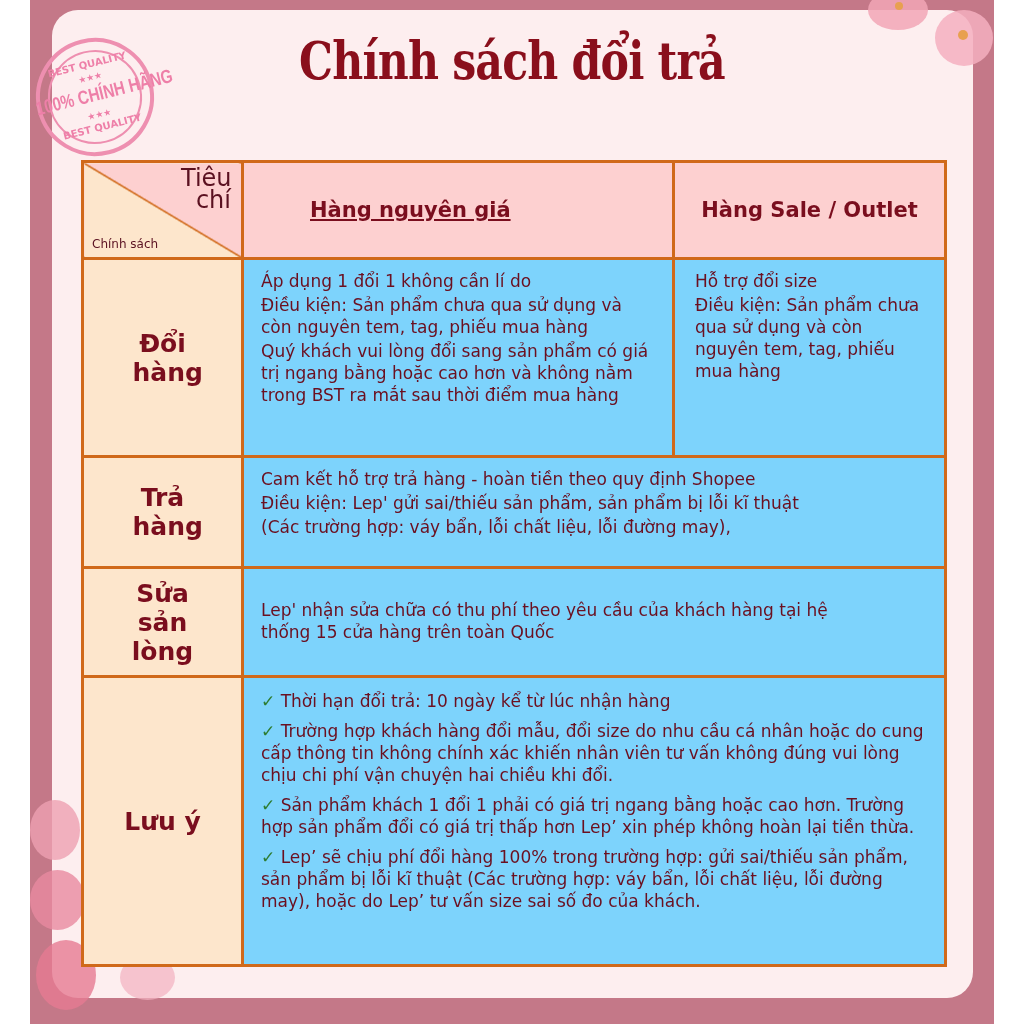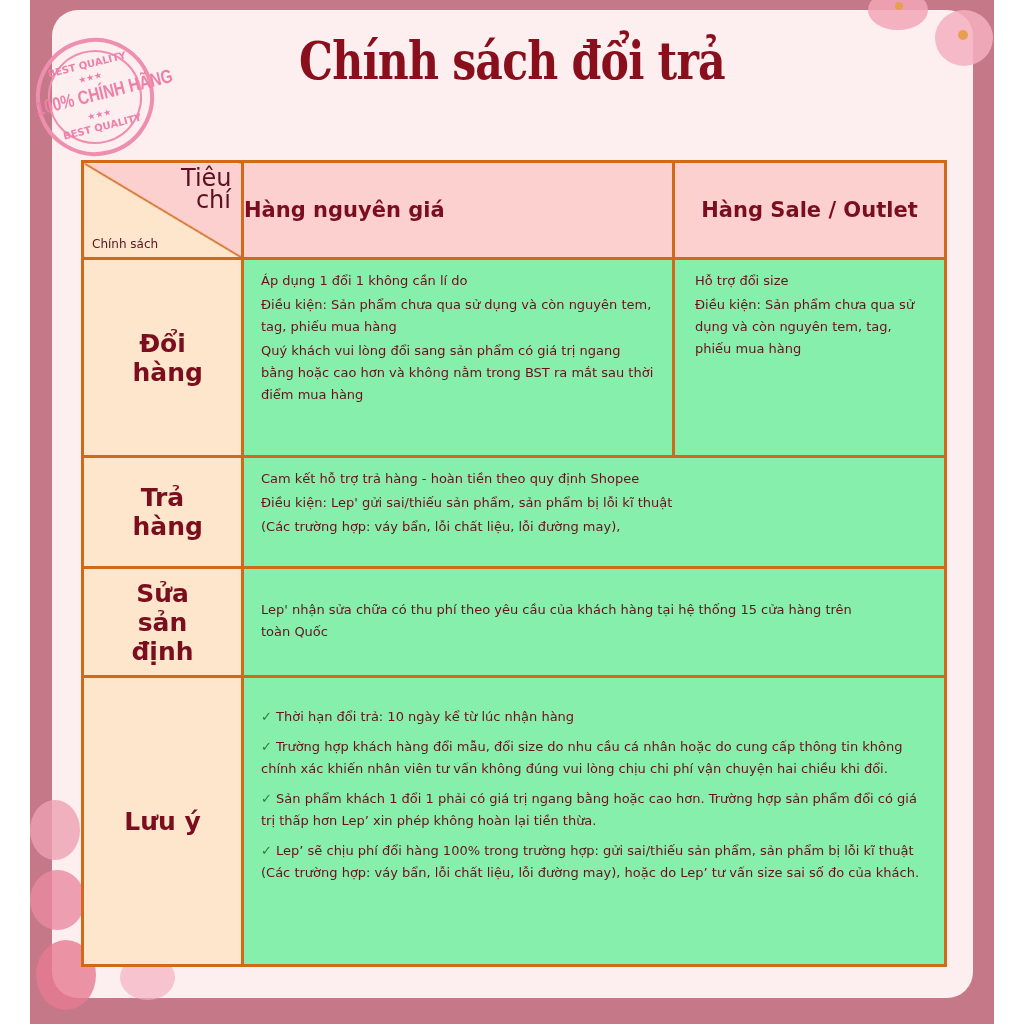--- a/index.html
+++ b/index.html
@@ -15,21 +15,21 @@
   .stamp .main{position:absolute;top:42px;left:-20px;right:-20px;font-family:"Liberation Sans",sans-serif;font-weight:bold;font-size:19px;transform:scaleX(0.8);white-space:nowrap;}
   .stamp .stars2{position:absolute;top:68px;left:0;right:0;font-size:9px;}
   .stamp .t2{position:absolute;top:80px;left:0;right:0;font-size:10px;font-weight:bold;}
   table{position:absolute;left:81px;top:160px;width:863px;border-collapse:collapse;table-layout:fixed;}
   td,th{border:3px solid #d0691a;padding:0;vertical-align:top;color:#6b1020;}
   th{background:#fdd0d0;font-weight:bold;font-size:21px;height:94px;vertical-align:middle;color:#7a0e1e;}
   .corner{position:relative;background:linear-gradient(to top right,#fde6cc 49.4%,#d0691a 49.6%,#d0691a 50.4%,#fdd0d0 50.6%);}
   .corner .tc{position:absolute;right:10px;top:4px;text-align:right;font-weight:normal;font-size:24px;line-height:22px;color:#5a1020;}
   .corner .cs{position:absolute;left:8px;bottom:2px;text-align:left;font-weight:normal;font-size:12px;line-height:22px;color:#5a1020;}
   .lbl{background:#fde6cc;text-align:center;vertical-align:middle;font-weight:bold;font-size:25px;line-height:29px;color:#7a0e1e;}
-  .body{background:#86efac;font-size:13px;line-height:22px;padding:10px 16px 0 17px;}
+  .body{background:#7dd3fc;font-size:17px;line-height:22px;padding:10px 16px 0 17px;}
   .body p{margin:0 0 2px 0;}
   .note p{margin:0 0 8px 0;}
   .chk{color:#2e7d32;}
 </style>
 </head>
 <body>
 
 <div class="frame"></div>
 <div class="card"></div>
 
@@ -62,21 +62,21 @@
       <col style="width:160px">
       <col style="width:431px">
       <col style="width:272px">
     </colgroup>
   <tbody>
       <tr>
     <th class="corner">
       <span class="tc" style="width:50px;">Tiêu chí</span>
       <span class="cs" style="width:80px;">Chính sách</span>
     </th>
-    <th style="text-align:left;">Hàng nguyên giá</th>
+    <th style="text-align:left;padding-left:66px;text-decoration:underline;">Hàng nguyên giá</th>
     <th style="text-align:center;">Hàng Sale / Outlet</th>
   </tr>
   <tr style="height:198px;">
     <td class="lbl">
           <div style="width:60px;margin:0 auto;">Đổi hàng</div>
         </td>
     <td class="body">
       <p>Áp dụng 1 đổi 1 không cần lí do</p>
       <p>Điều kiện: Sản phẩm chưa qua sử dụng và còn nguyên tem, tag, phiếu mua hàng</p>
       <p>Quý khách vui lòng đổi sang sản phẩm có giá trị ngang bằng hoặc cao hơn và không nằm trong BST ra mắt sau thời điểm mua hàng</p>
@@ -91,31 +91,31 @@
           <div style="width:60px;margin:0 auto;">Trả hàng</div>
         </td>
     <td class="body" colspan="2">
       <p>Cam kết hỗ trợ trả hàng - hoàn tiền theo quy định Shopee</p>
       <p>Điều kiện: Lep' gửi sai/thiếu sản phẩm, sản phẩm bị lỗi kĩ thuật</p>
       <p>(Các trường hợp: váy bẩn, lỗi chất liệu, lỗi đường may),</p>
     </td>
   </tr>
   <tr style="height:109px;">
     <td class="lbl">
-          <div style="width:110px;margin:0 auto;">Sửa sản định</div>
+          <div style="width:110px;margin:0 auto;">Sửa sản lòng</div>
         </td>
     <td class="body" colspan="2" style="vertical-align:middle;padding-top:0;padding-right:90px;">
       <p>Lep' nhận sửa chữa có thu phí theo yêu cầu của khách hàng tại hệ thống 15 cửa hàng trên toàn Quốc</p>
     </td>
   </tr>
   <tr style="height:289px;">
     <td class="lbl">
           <div>Lưu ý</div>
         </td>
-    <td class="body note" colspan="2" style="padding-top:28px;">
+    <td class="body note" colspan="2" style="padding-top:12px;">
       <p><span class="chk">✓</span> <span>Thời hạn đổi trả: 10 ngày kể từ lúc nhận hàng</span></p>
       <p><span class="chk">✓</span> <span>Trường hợp khách hàng đổi mẫu, đổi size do nhu cầu cá nhân hoặc do cung cấp thông tin không chính xác khiến nhân viên tư vấn không đúng vui lòng chịu chi phí vận chuyện hai chiều khi đổi.</span></p>
       <p><span class="chk">✓</span> <span>Sản phẩm khách 1 đổi 1 phải có giá trị ngang bằng hoặc cao hơn. Trường hợp sản phẩm đổi có giá trị thấp hơn Lep’ xin phép không hoàn lại tiền thừa.</span></p>
       <p><span class="chk">✓</span> <span>Lep’ sẽ chịu phí đổi hàng 100% trong trường hợp: gửi sai/thiếu sản phẩm, sản phẩm bị lỗi kĩ thuật (Các trường hợp: váy bẩn, lỗi chất liệu, lỗi đường may), hoặc do Lep’ tư vấn size sai số đo của khách.</span></p>
     </td>
   </tr>
 </tbody>
   </table>
 
 </body></html>

